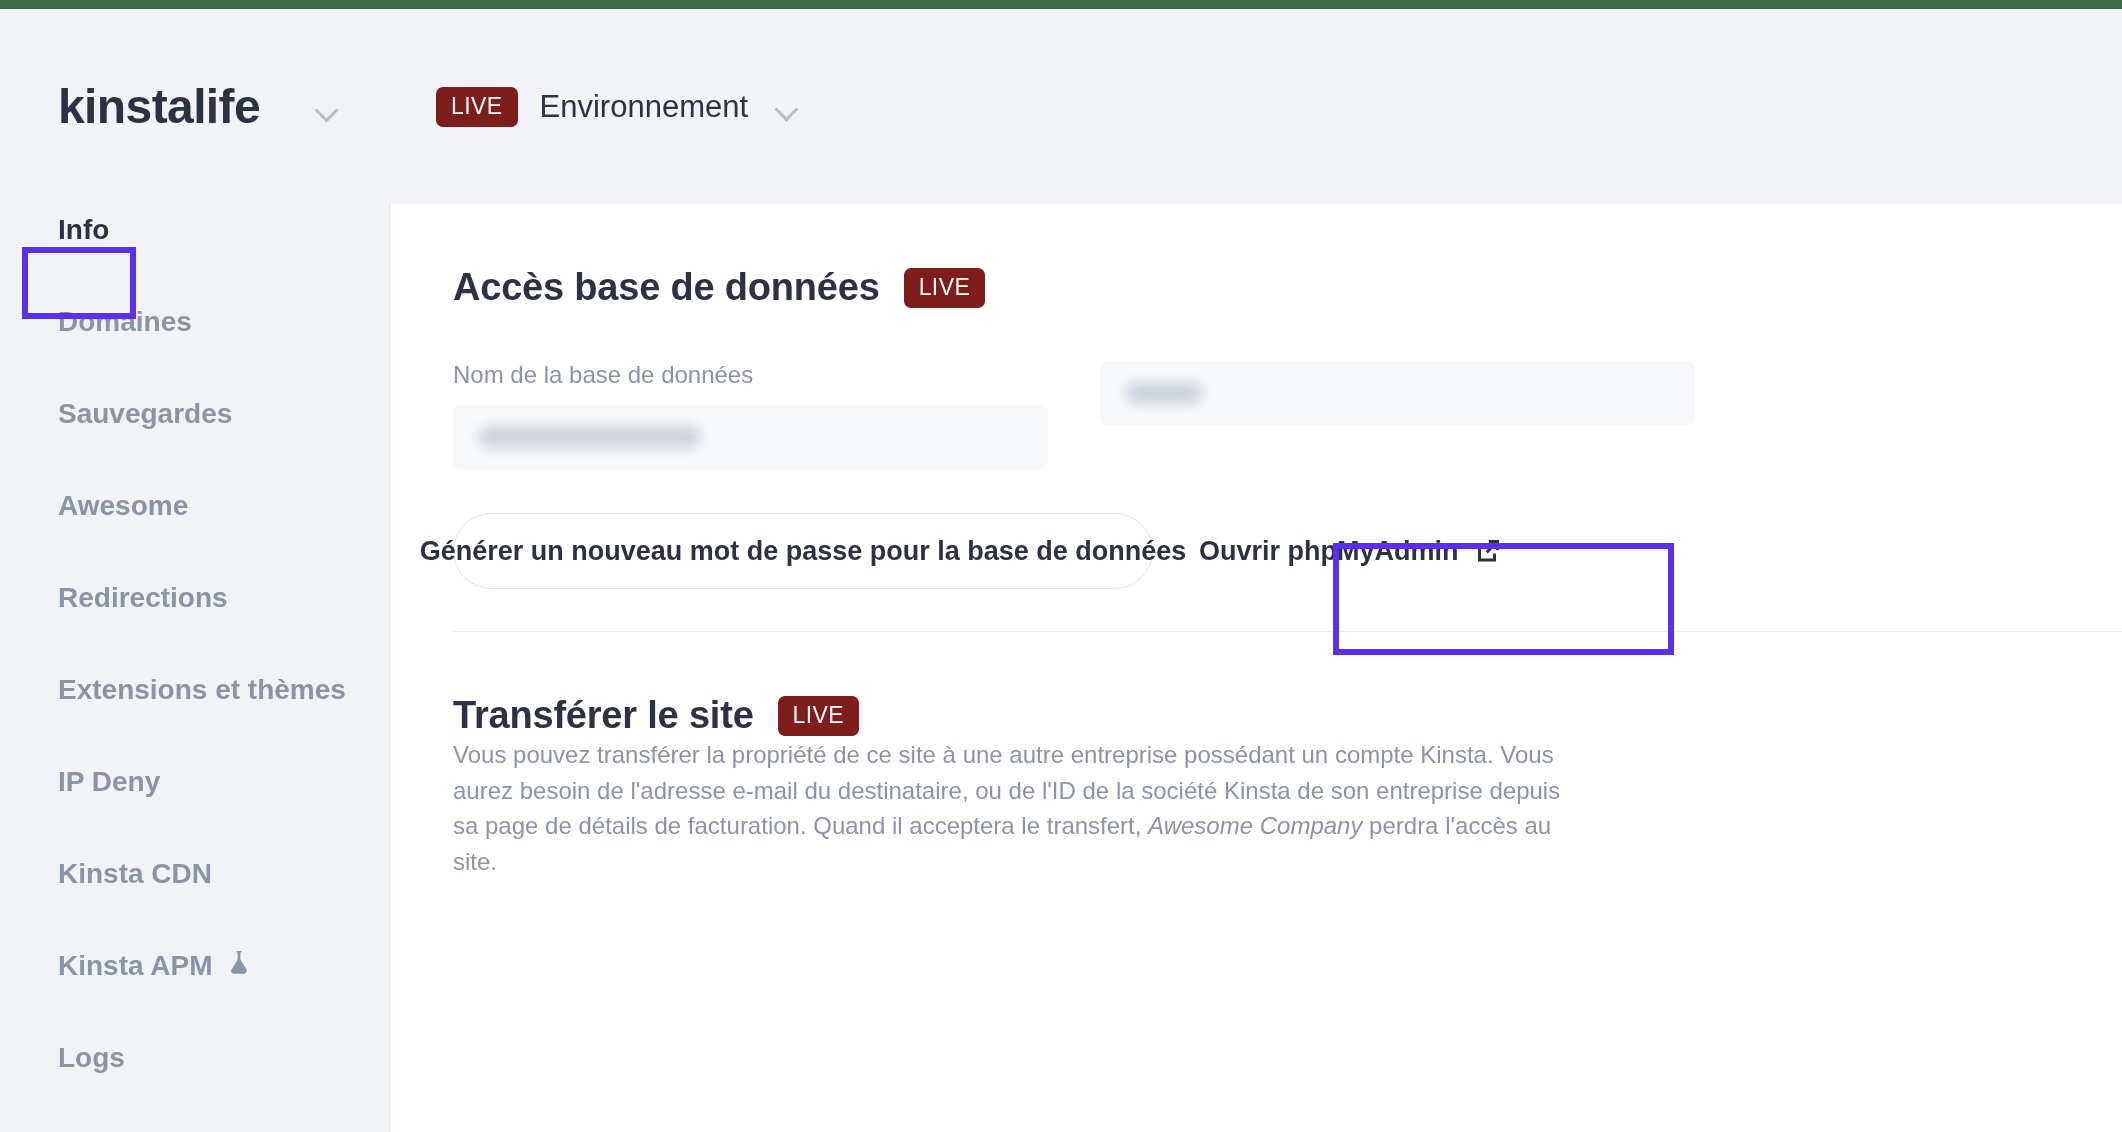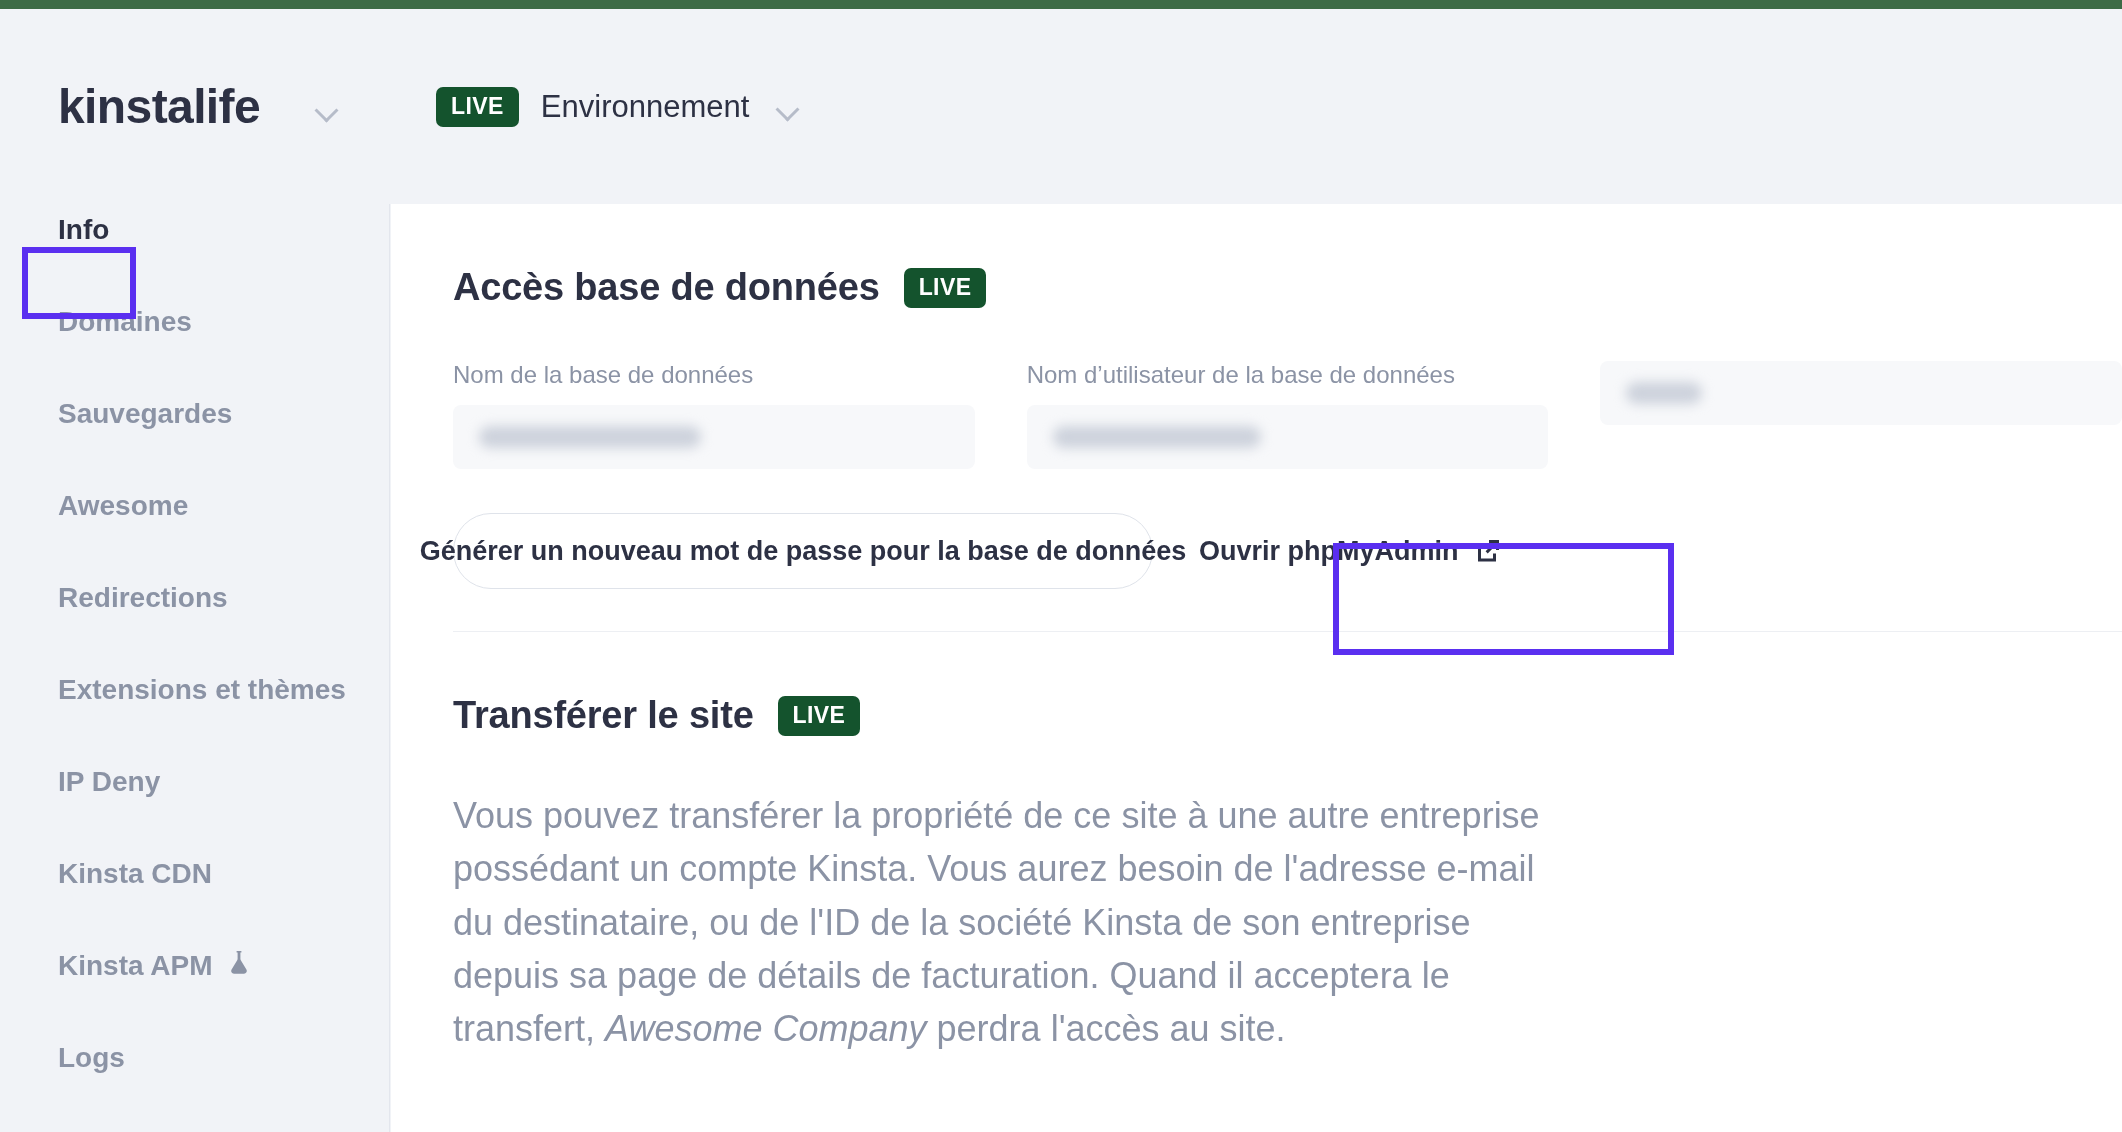--- a/index.html
+++ b/index.html
@@ -49,24 +49,24 @@
     border-bottom: 3px solid #b6bcc9;
     transform: rotate(45deg);
   }
   .site-chev { margin-left: 54px; margin-top: 6px; }
 
   .env-group {
     display: flex; align-items: center;
     margin-left: 96px;
   }
   .badge-live {
-    background: #14532d;
+    background: #7f1d1d;
     color: #ffffff;
     font-size: 23px;
-    font-weight: 700;
+    font-weight: 400;
     letter-spacing: 0.4px;
     border-radius: 7px;
     padding: 8px 15px 9px;
     line-height: 1;
   }
   .env-label {
     margin-left: 22px;
     font-size: 31px;
     color: #2d3144;
     font-weight: 400;
@@ -170,22 +170,21 @@
   .btn-genpass { width: 700px; }
   .btn-pma {
     border: none;
     background: transparent;
     margin-left: 12px;
     padding: 0 34px;
   }
   .btn-pma .ext-icon { margin-left: 16px; display: inline-flex; }
 
   .body-text {
-    margin-top: 52px;
-    font-size: 36px;
+    font-size: 24px;
     line-height: 1.48;
     color: #8b93a5;
     width: 1130px;
   }
   .body-text em { font-style: italic; }
 
   .transfer-row {
     position: absolute;
     right: 0; top: 100px;
     width: 100%;
@@ -271,26 +270,20 @@
 
       <div class="fields">
 
         <div class="field">
           <div class="field-label">Nom de la base de données</div>
           <div class="field-box">
             <span class="redact w-long"></span>
           </div>
         </div>
 
-        <div class="field">
-          <div class="field-label">Nom d’utilisateur de la base de données</div>
-          <div class="field-box">
-            <span class="redact w-mid"></span>
-          </div>
-        </div>
 
         <div class="field">
           <div class="field-box">
             <span class="redact w-short"></span>
           </div>
         </div>
 
       </div>
 
       <div class="btn-row">

